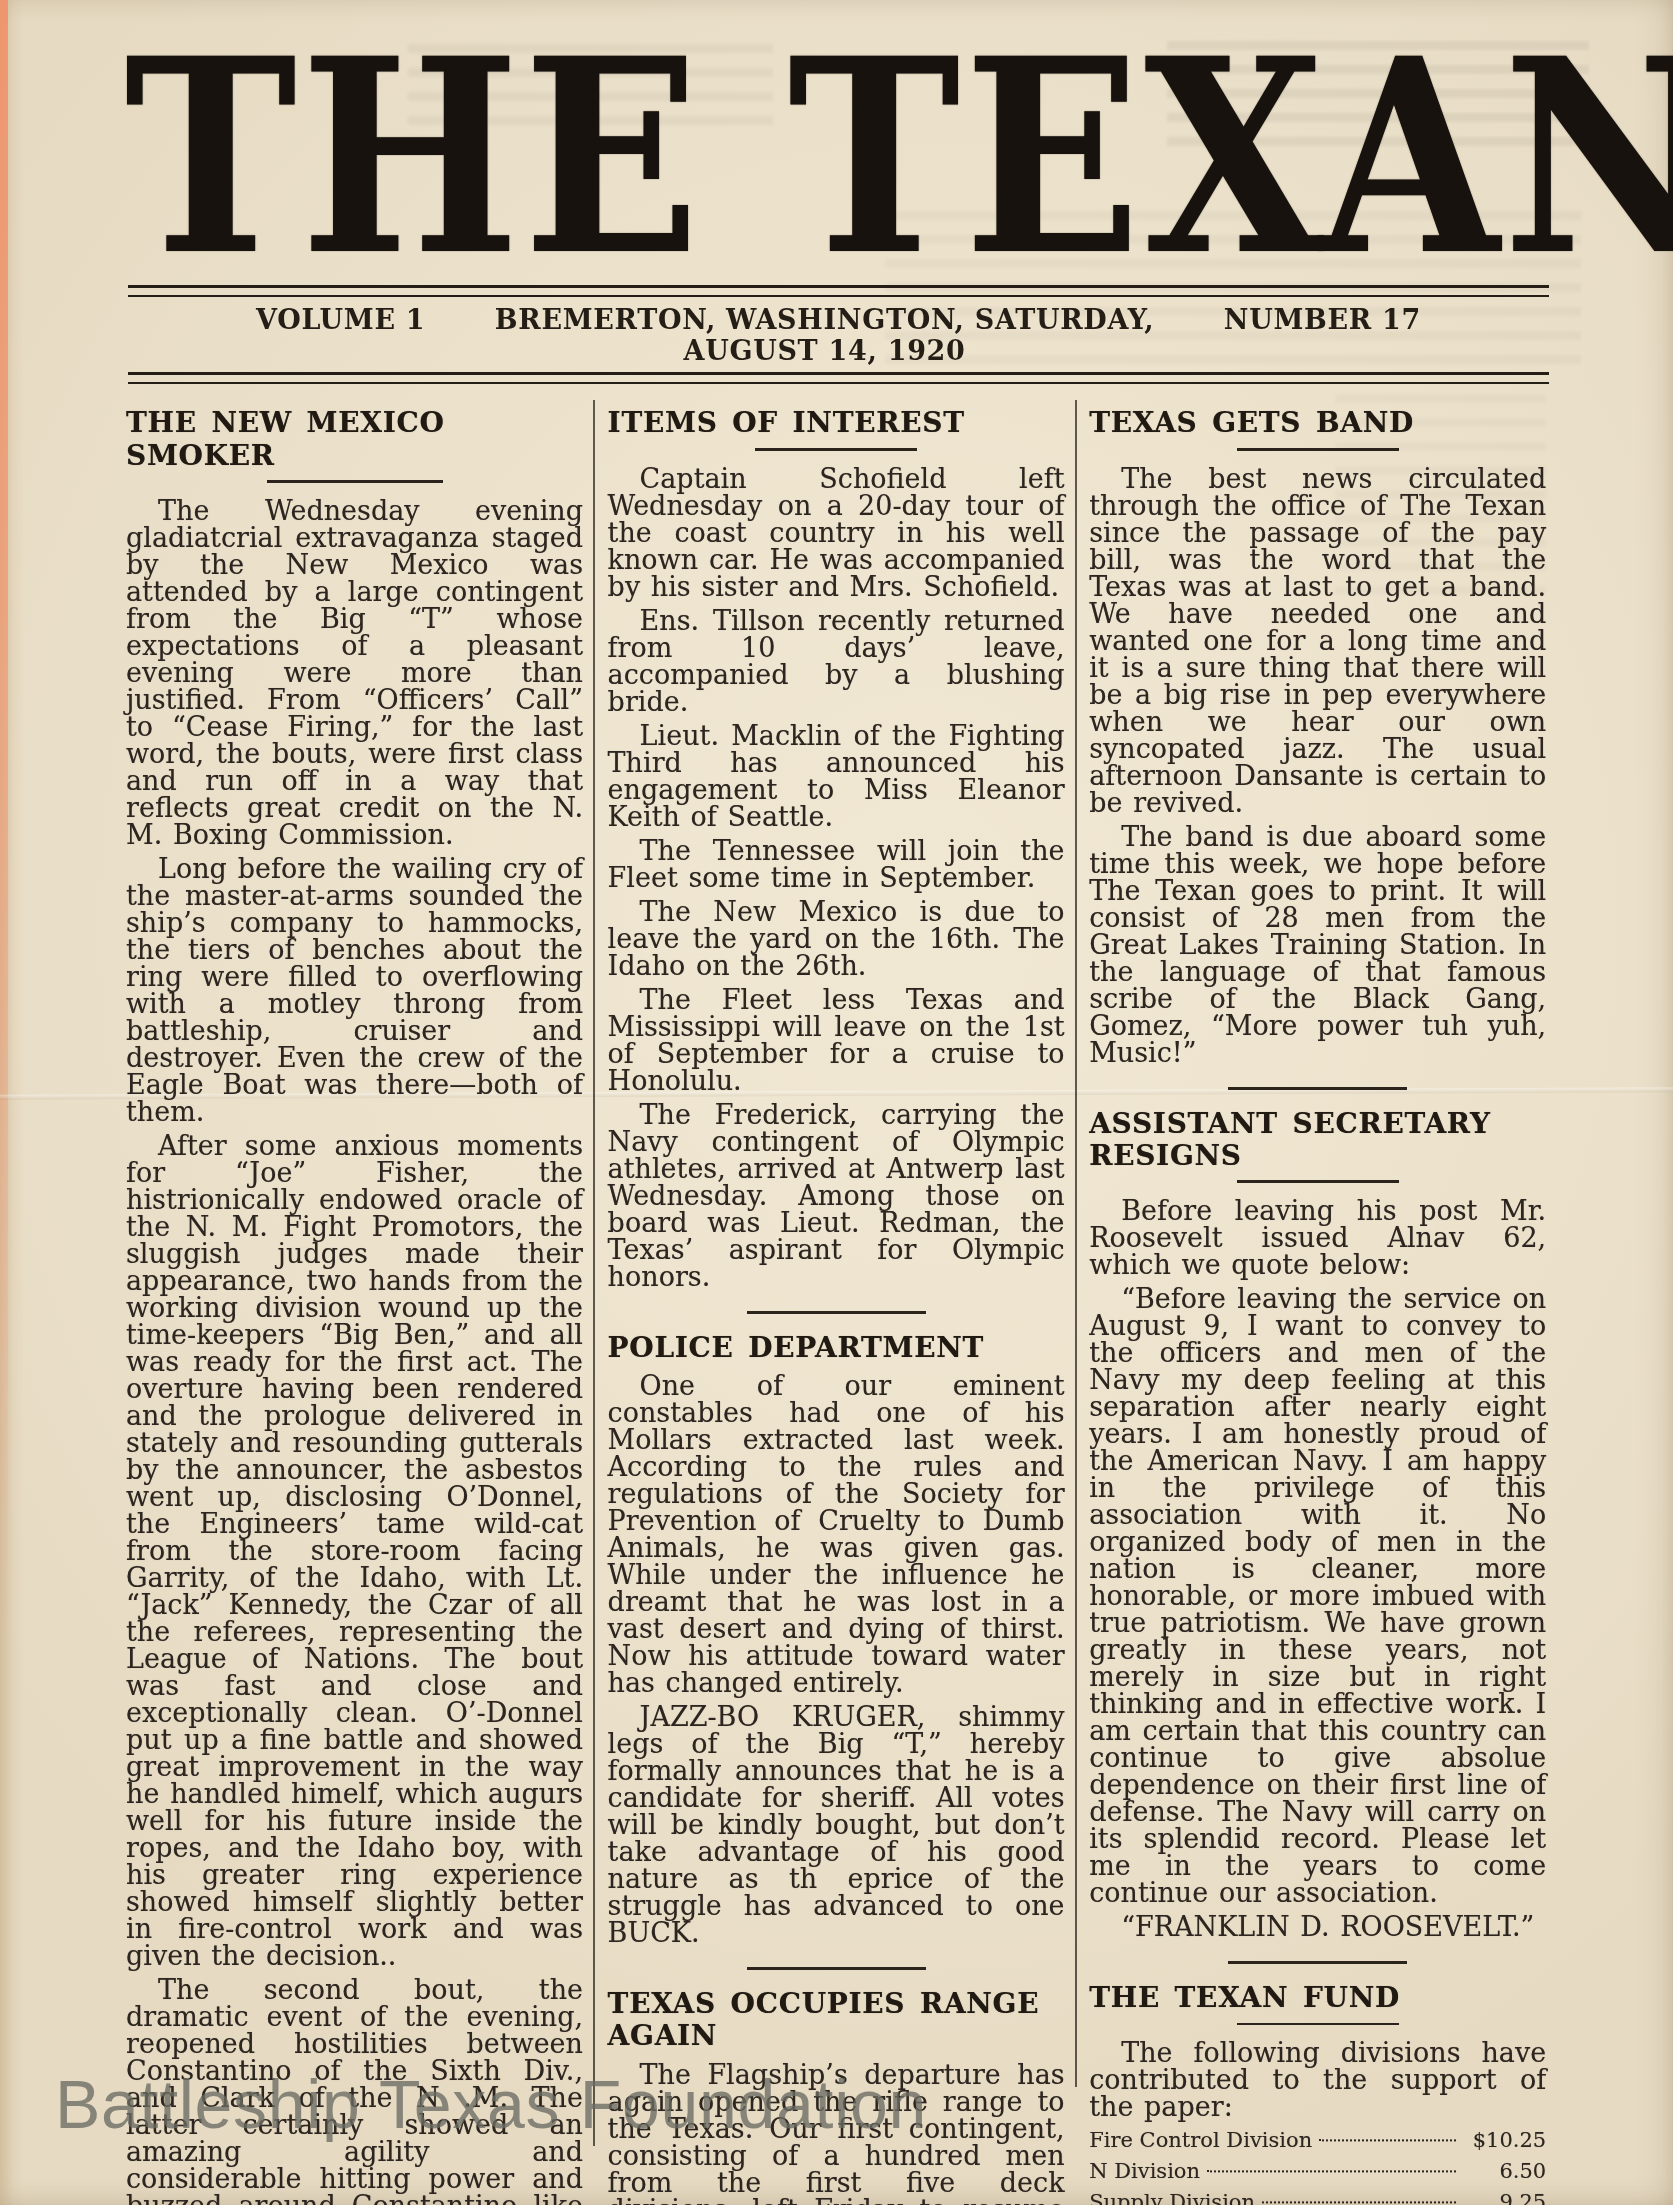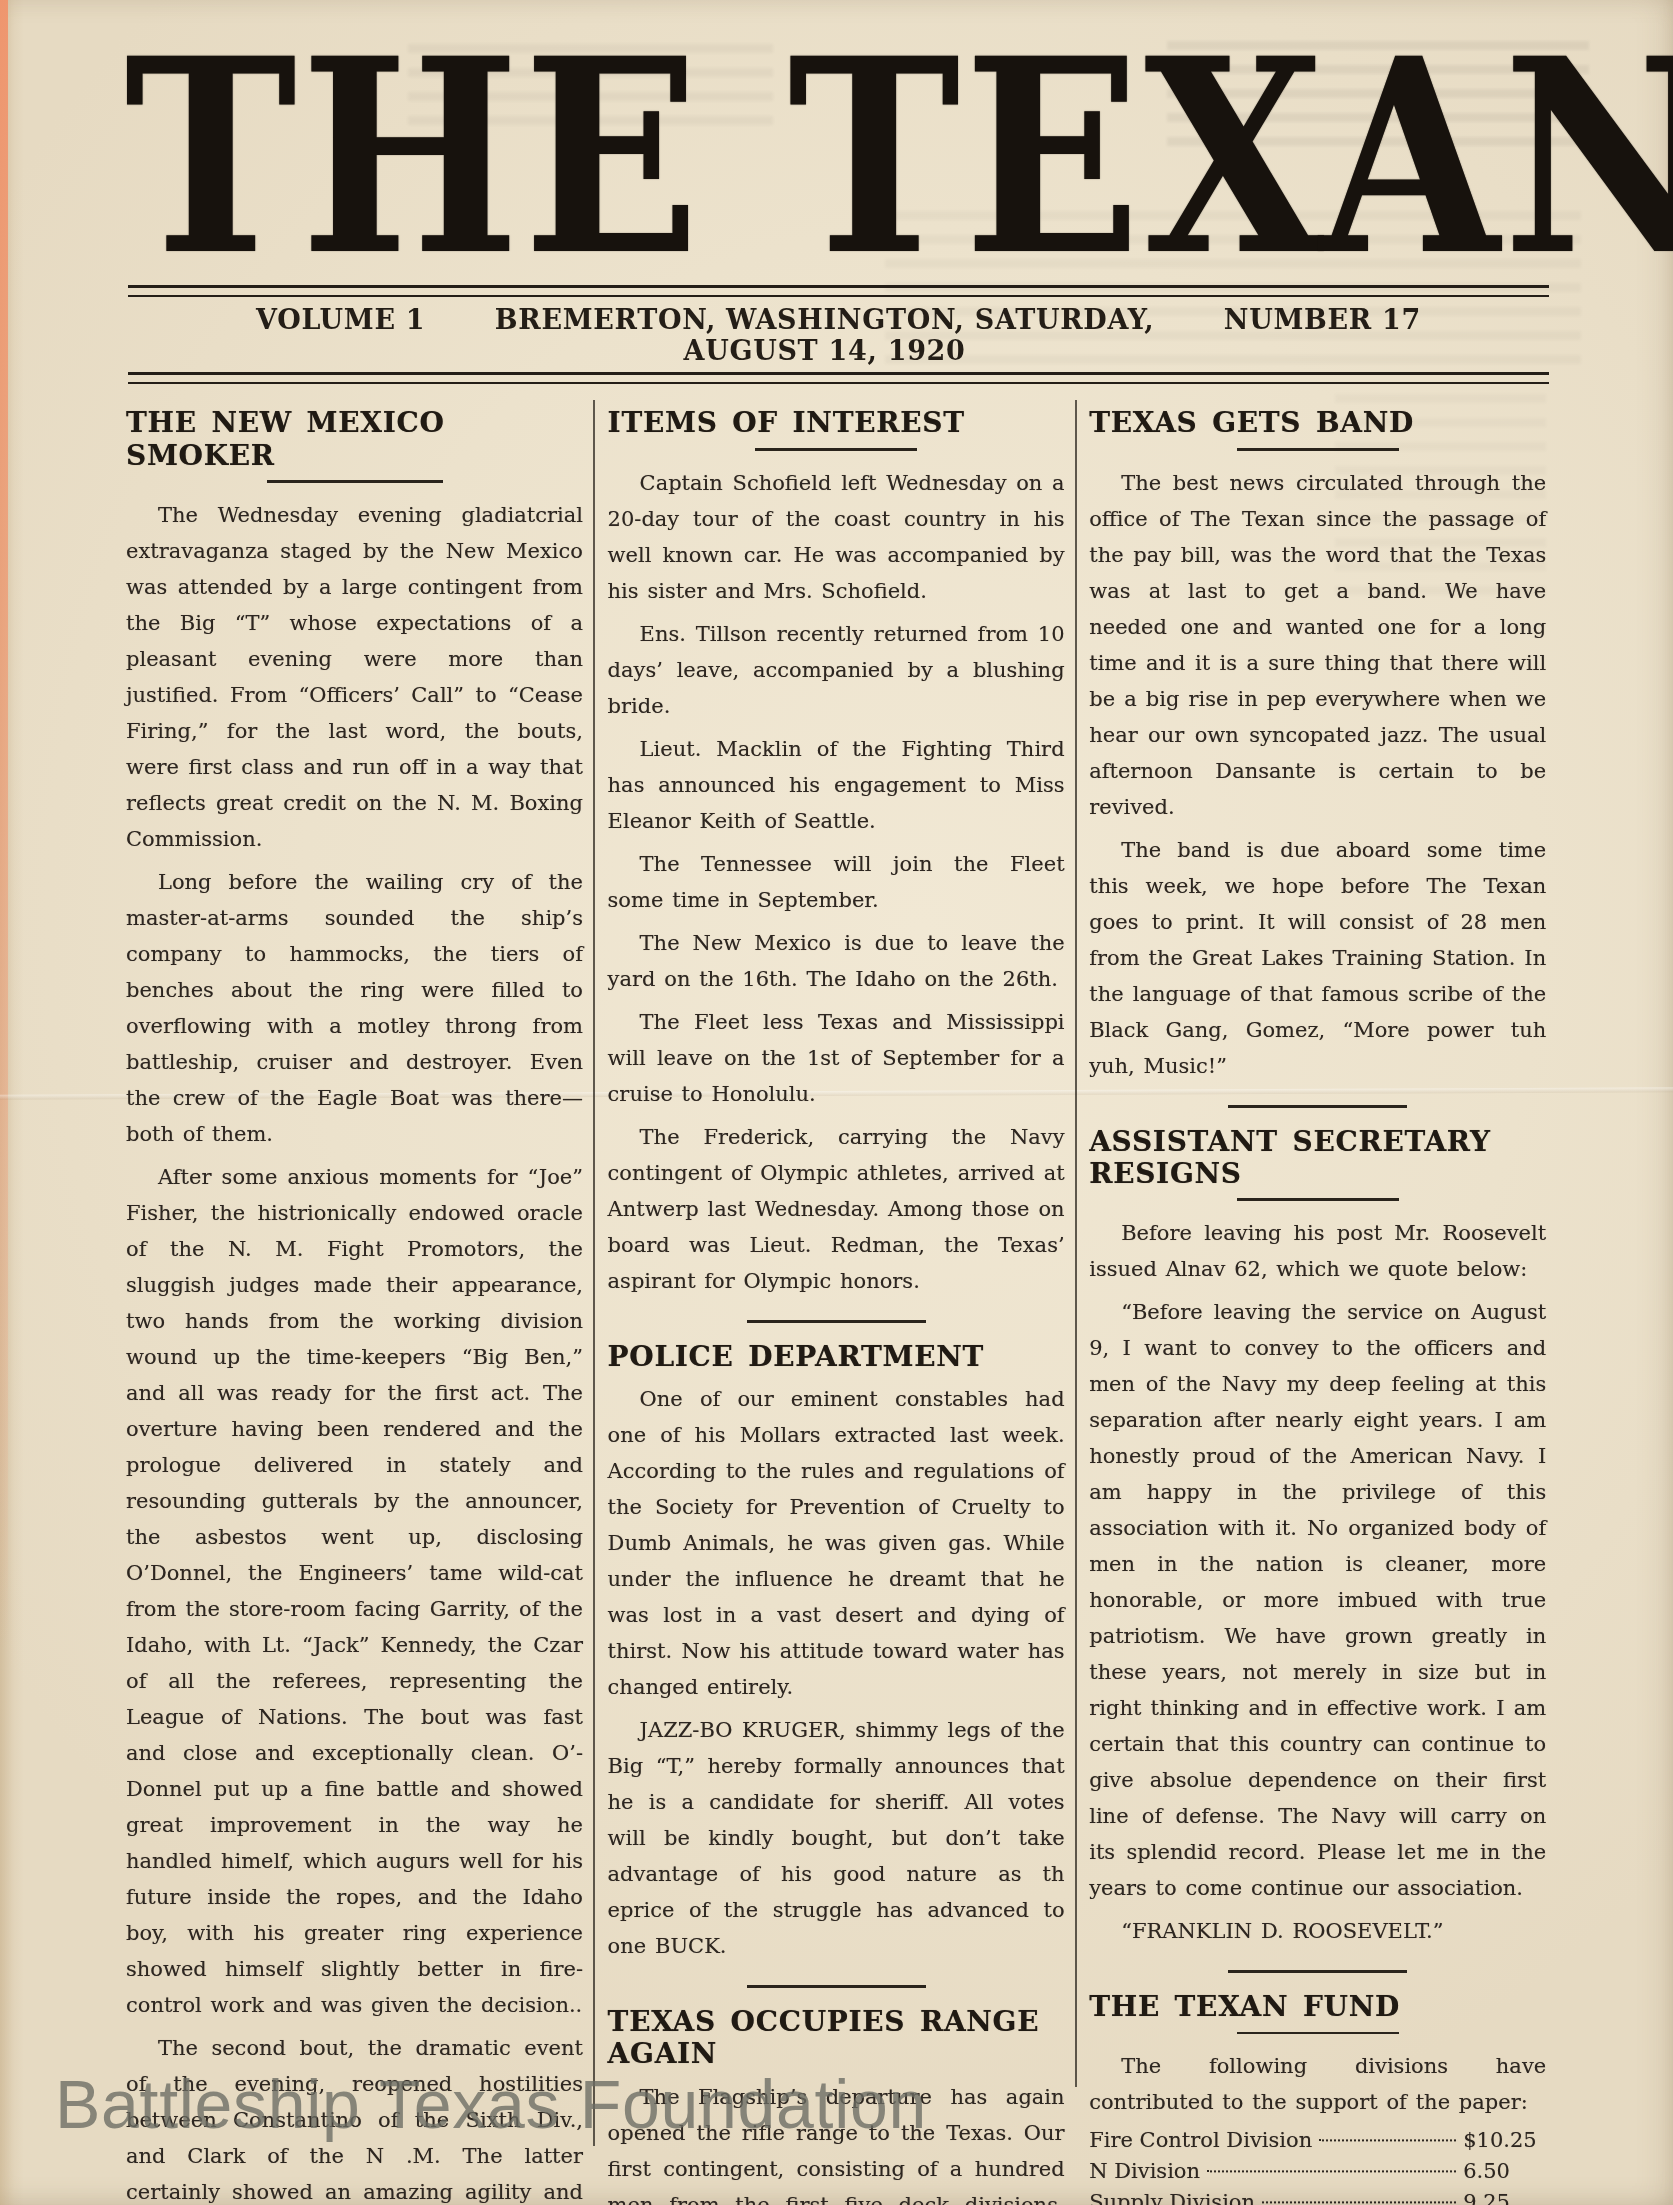--- a/index.html
+++ b/index.html
@@ -59,34 +59,34 @@
     font-size:28px;line-height:1.15;font-weight:700;color:#201a13;
     text-align:left;margin:2.8px 0 8.4px;letter-spacing:0.7px;word-spacing:4.2px;
     text-shadow:0 0 0.7px rgba(32,26,19,.5);
   }
   .head-rule{width:176px;height:2.8px;background:#2a241c;margin:0 auto 14px;}
   .head-rule.short{width:162px;}
   .mid-rule{width:179px;height:2.8px;background:#2a241c;margin:21px auto 18px;}
   .full-rule{height:2.8px;background:#2a241c;margin:18px 0 15.5px;}
 
   .para{
-    margin:0 0 7px;font-size:21px;line-height:36px;color:#2d2620;
+    margin:0 0 7px;font-size:27px;line-height:27px;color:#2d2620;
     text-align:justify;text-indent:32px;word-spacing:2.1px;
     text-shadow:0 0 0.7px rgba(45,38,32,.4);
   }
   .para.noindent{text-indent:0;}
   .article{margin-bottom:12.6px;}
 
   
   .fund-intro{margin-bottom:4.2px;}
   .fund-row{display:flex;align-items:baseline;font-size:21px;line-height:31px;color:#2d2620;
     text-shadow:0 0 0.7px rgba(45,38,32,.4);}
   .fund-label{white-space:nowrap;}
   .leader{flex:1;margin:0 7px;border-bottom:2.8px dotted #2d2620;transform:translateY(-5.6px);}
-  .fund-amount{width:83px;white-space:nowrap;}
+  .fund-amount{width:83px;text-align:right;white-space:nowrap;}
 
   .watermark{
     position:absolute;left:55px;top:2065px;
     font-family:"Liberation Sans", sans-serif;font-size:68px;font-weight:400;
     color:rgba(106,108,99,.78);letter-spacing:0.7px;white-space:nowrap;
   }
 </style>
 </head>
 <body>
 

